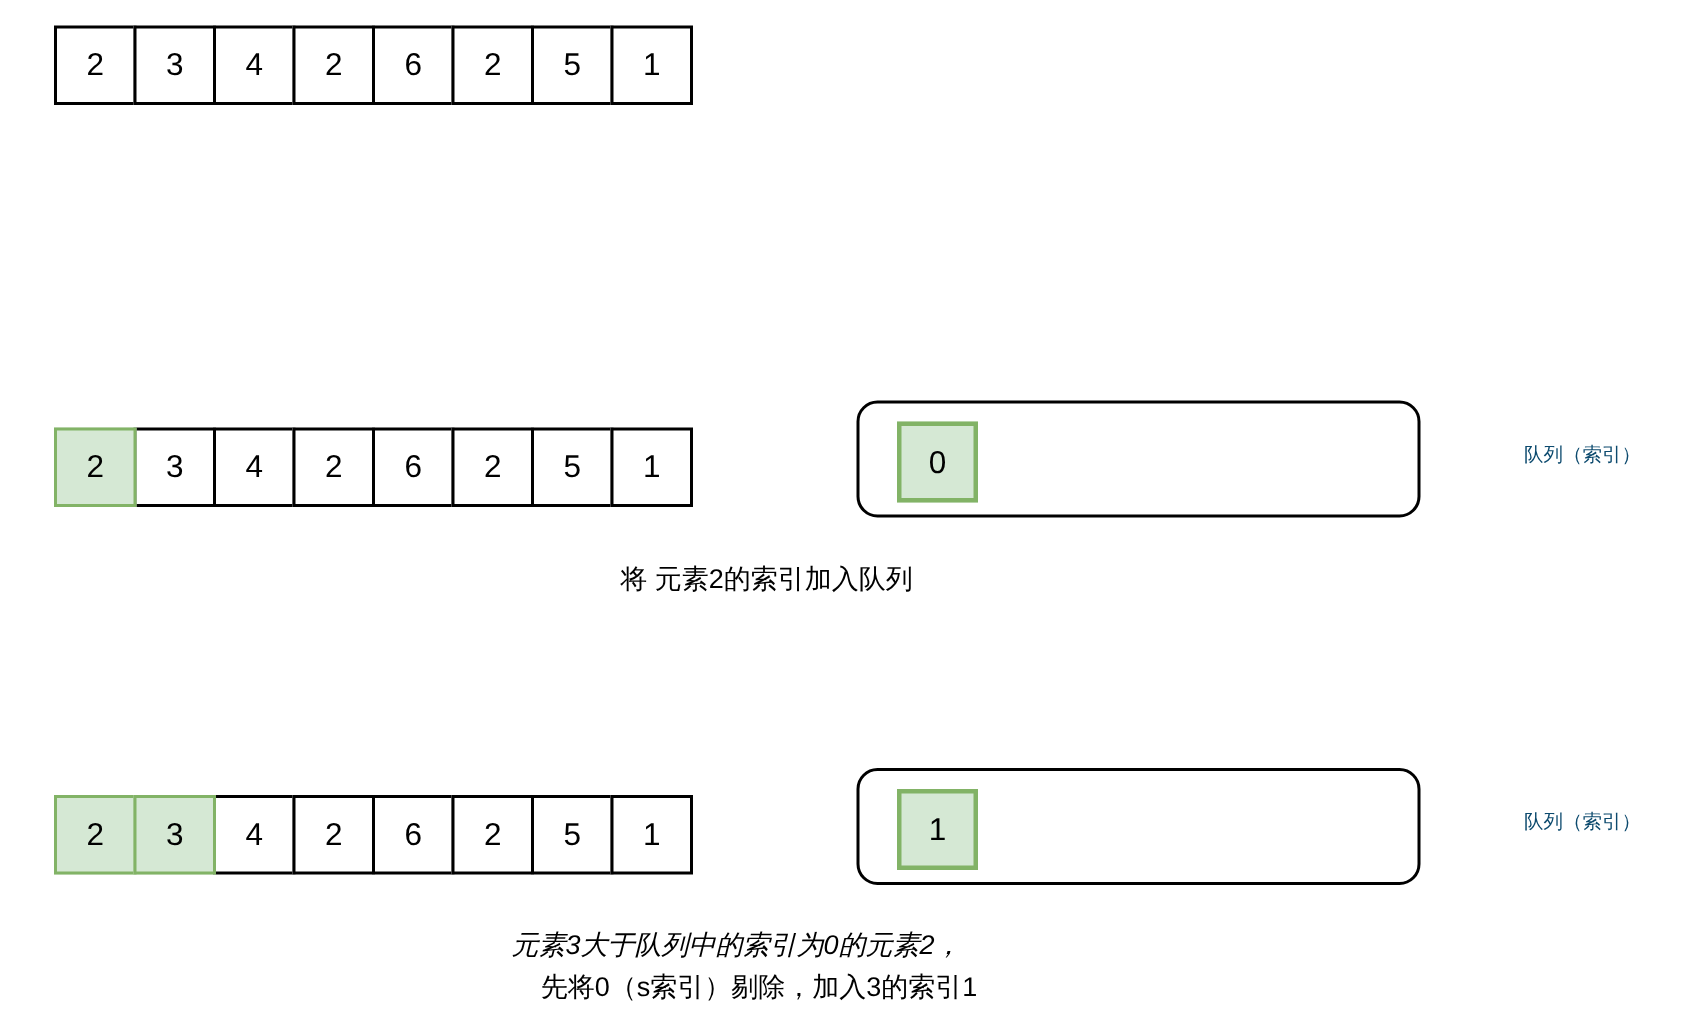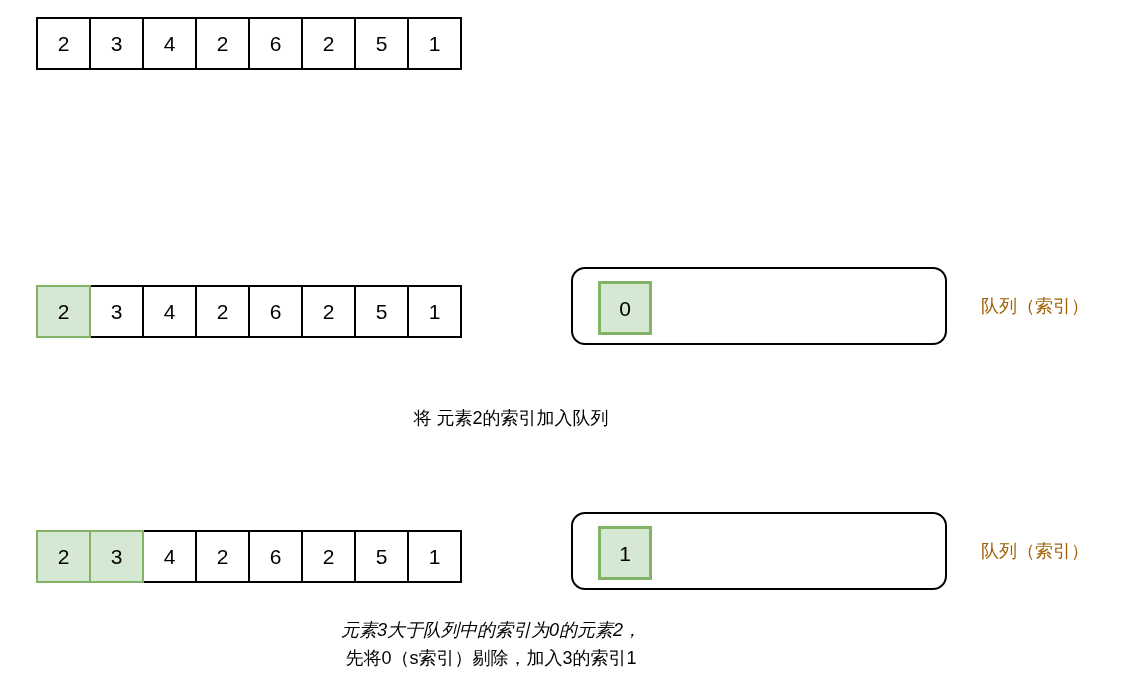--- a/index.html
+++ b/index.html
@@ -63,24 +63,25 @@
     align-items: center;
     justify-content: center;
     font-size: 21px;
     line-height: 1;
     color: #000000;
   }
 
   
   .side-label {
     position: absolute;
-    font-size: 18px;
+    font-size: 13px;
     line-height: 1.35;
     white-space: nowrap;
-    color: #a16207;
+    color: #0c4a6e;
+    margin-left: 35px;
   }
   .caption {
     position: absolute;
     font-size: 18px;
     line-height: 1.5;
     text-align: center;
     white-space: pre;
     color: #000000;
   }
 </style>
@@ -108,33 +109,33 @@
   <div class="cell">5</div>
   <div class="cell">1</div>
 </div>
 
 <div class="queue-box" style="left:571px; top:267px; width:376px; height:78px;">
   <div class="queue-item">0</div>
 </div>
 
 <div class="side-label" style="left:981px; top:294px;">队列（索引）</div>
 
-<div class="caption" style="left:261px; top:373px; width:500px;margin-top:32px;">将 元素2的索引加入队列</div>
+<div class="caption" style="left:261px; top:373px; width:500px;">将 元素2的索引加入队列</div>
 
 <div class="array-row" style="left:36px; top:530px;">
   <div class="cell hl">2</div>
   <div class="cell hl">3</div>
   <div class="cell">4</div>
   <div class="cell">2</div>
   <div class="cell">6</div>
   <div class="cell">2</div>
   <div class="cell">5</div>
   <div class="cell">1</div>
 </div>
 
 <div class="queue-box" style="left:571px; top:512px; width:376px; height:78px;">
   <div class="queue-item">1</div>
 </div>
 
 <div class="side-label" style="left:981px; top:539px;">队列（索引）</div>
 
 <div class="caption" style="left:241px; top:617px; width:500px;font-style:italic;">元素3大于队列中的索引为0的元素2，</div>
-<div class="caption" style="left:241px; top:645px; width:500px;">先将0（s索引）剔除，加入3的索引1</div>
+<div class="caption" style="left:256px; top:645px; width:500px;">先将0（s索引）剔除，加入3的索引1</div>
 
 </body></html>

